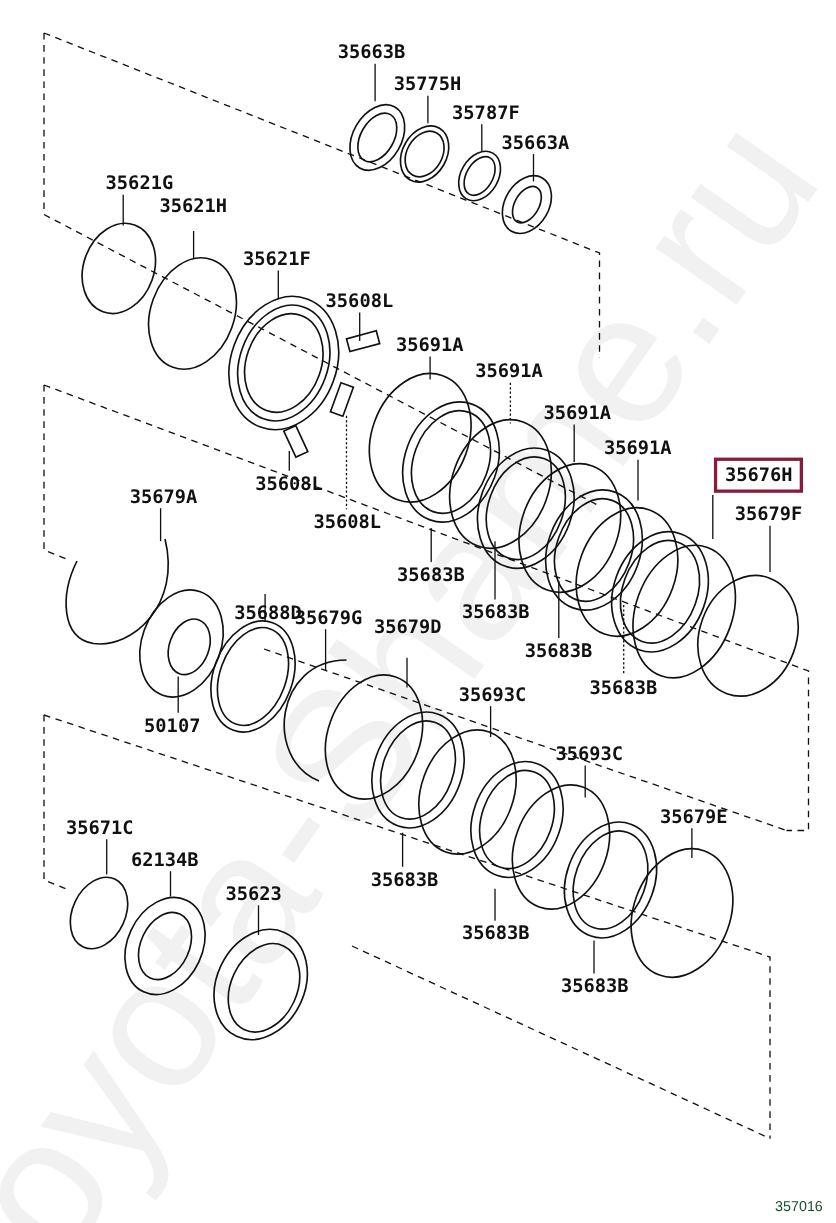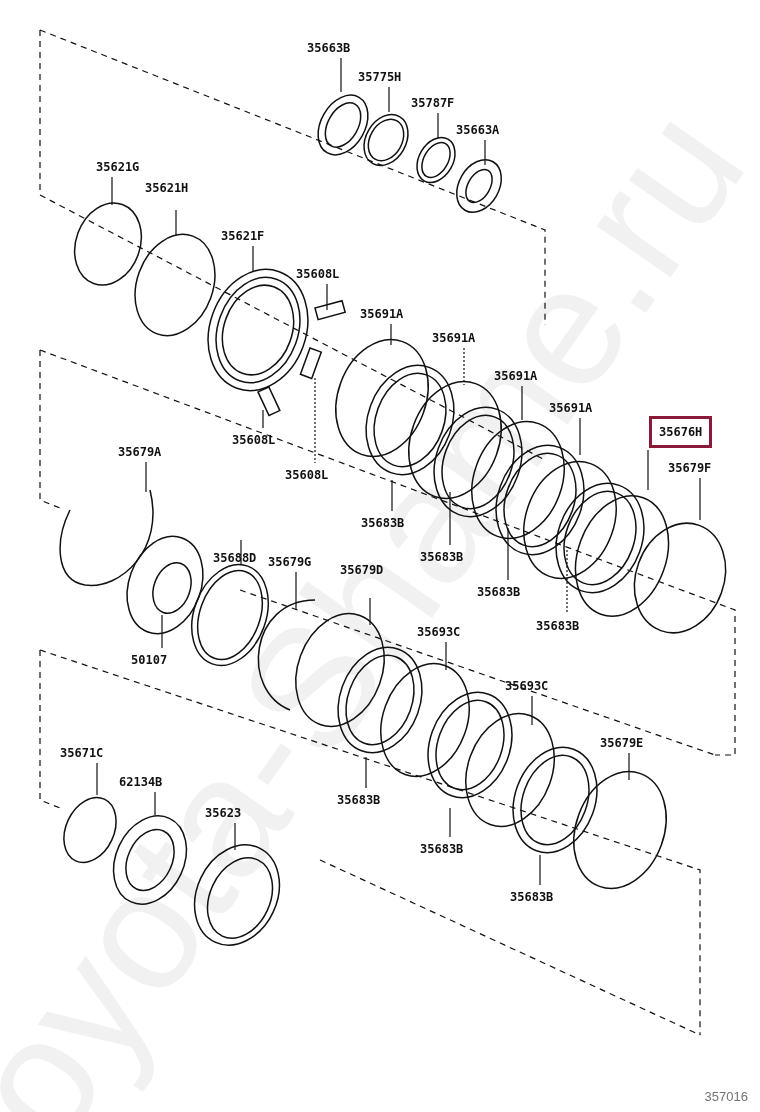--- a/index.html
+++ b/index.html
@@ -1,24 +1,24 @@
 <!DOCTYPE html>
 <html><head>
 <meta charset="utf-8">
 <style>
   html, body { margin:0; padding:0; background:#ffffff; }
   body { width:760px; height:1112px; position:relative; overflow:hidden;
          font-family:"DejaVu Sans Mono","Liberation Mono",monospace; }
   #diagram { position:absolute; left:0; top:0; width:760px; height:1112px; }
   .label { position:absolute; font-family:"DejaVu Sans Mono","Liberation Mono",monospace;
-           font-weight:bold; font-size:12px; color:#111; letter-spacing:0px; line-height:20px;
+           font-weight:bold; font-size:17px; color:#111; letter-spacing:0px; line-height:20px;
            white-space:nowrap; cursor:pointer; }
   .label.hl { outline:3px solid #8b1a3a; outline-offset:3px; padding:0 4px;margin-left:39px; }
   .figno { position:absolute; right:12px; bottom:8px; font-family:"Liberation Sans",sans-serif;
-           font-size:13px; color:#737373; }
+           font-size:13px; color:#14532d; }
   .watermark { position:absolute; left:40px; top:120px; font-family:"Liberation Sans",sans-serif;
                font-size:170px; color:#f1f1f1; transform:rotate(-55deg); transform-origin:left bottom;
                white-space:nowrap; pointer-events:none; top:1050px; }
 </style>
 </head>
 <body>
 
 <div class="watermark">Toyota-Shame.ru</div>
 
 <svg id="diagram" viewBox="0 0 760 1112" xmlns="http://www.w3.org/2000/svg">

